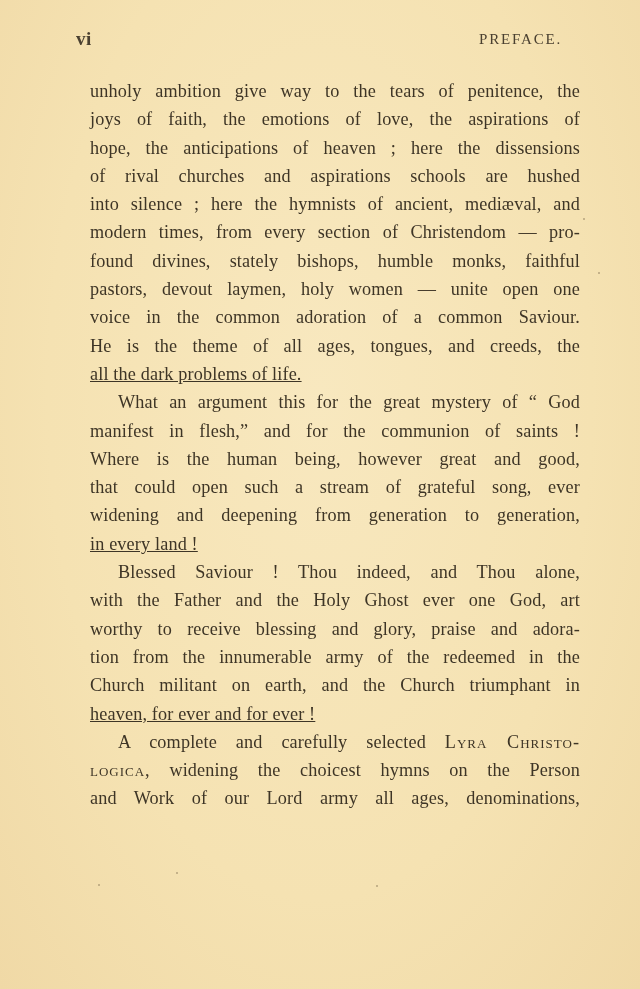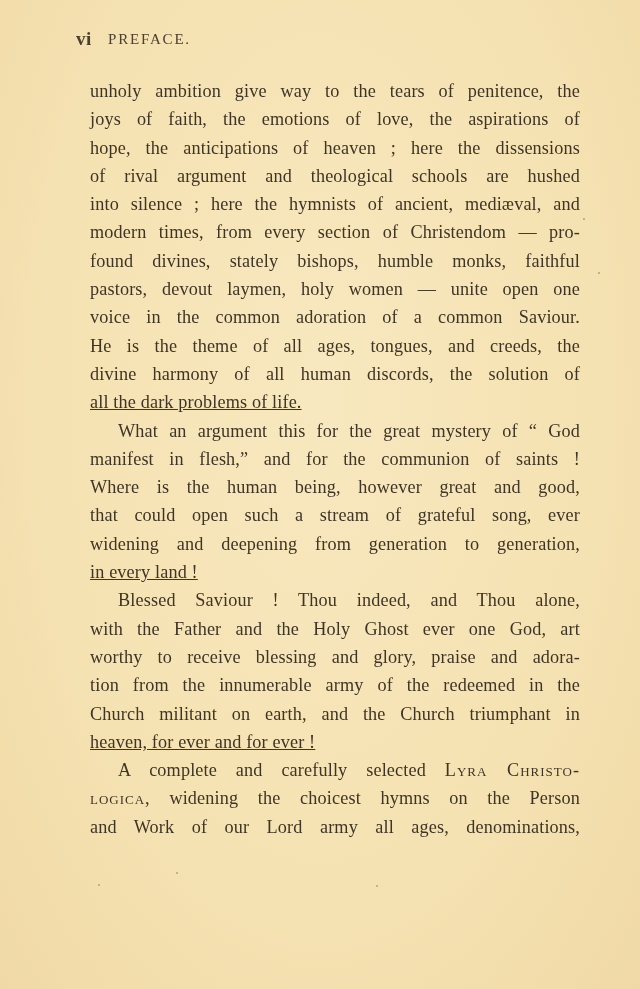--- a/index.html
+++ b/index.html
@@ -37,21 +37,21 @@
       font-size: 19px;
       font-weight: bold;
       color: #4a4030;
       letter-spacing: 0.5px;
     }
     .head-title {
       position: absolute;
       left: 0;
       right: 4px;
       top: 3px;
-      text-align: left;
+      text-align: right;
       font-size: 15px;
       letter-spacing: 1.8px;
       color: #4a4030;
       padding-left: 32px;
     }
     .body-text {
       position: absolute;
       top: 77px;
       left: 76px;
       width: 490px;
@@ -95,28 +95,27 @@
     <span class="folio">vi</span>
     <span class="head-title">PREFACE.</span>
   </div>
 
   <div class="body-text">
 
     <div>
       <span class="line">unholy ambition give way to the tears of penitence, the</span>
       <span class="line">joys of faith, the emotions of love, the aspirations of</span>
       <span class="line">hope, the anticipations of heaven ; here the dissensions</span>
-      <span class="line">of rival argument and theological schools are hushed</span>
+      <span class="line">of rival churches and aspirations schools are hushed</span>
       <span class="line">into silence ; here the hymnists of ancient, mediæval, and</span>
       <span class="line">modern times, from every section of Christendom — pro-</span>
       <span class="line">found divines, stately bishops, humble monks, faithful</span>
       <span class="line">pastors, devout laymen, holy women — unite open one</span>
       <span class="line">voice in the common adoration of a common Saviour.</span>
       <span class="line">He is the theme of all ages, tongues, and creeds, the</span>
-      <span class="line">divine harmony of all human discords, the solution of</span>
       <span class="line last">all the dark problems of life.</span>
     </div>
 
     <div>
       <span class="line indent">What an argument this for the great mystery of “ God</span>
       <span class="line">manifest in flesh,” and for the communion of saints !</span>
       <span class="line">Where is the human being, however great and good,</span>
       <span class="line">that could open such a stream of grateful song, ever</span>
       <span class="line">widening and deepening from generation to generation,</span>
       <span class="line last">in every land !</span>

